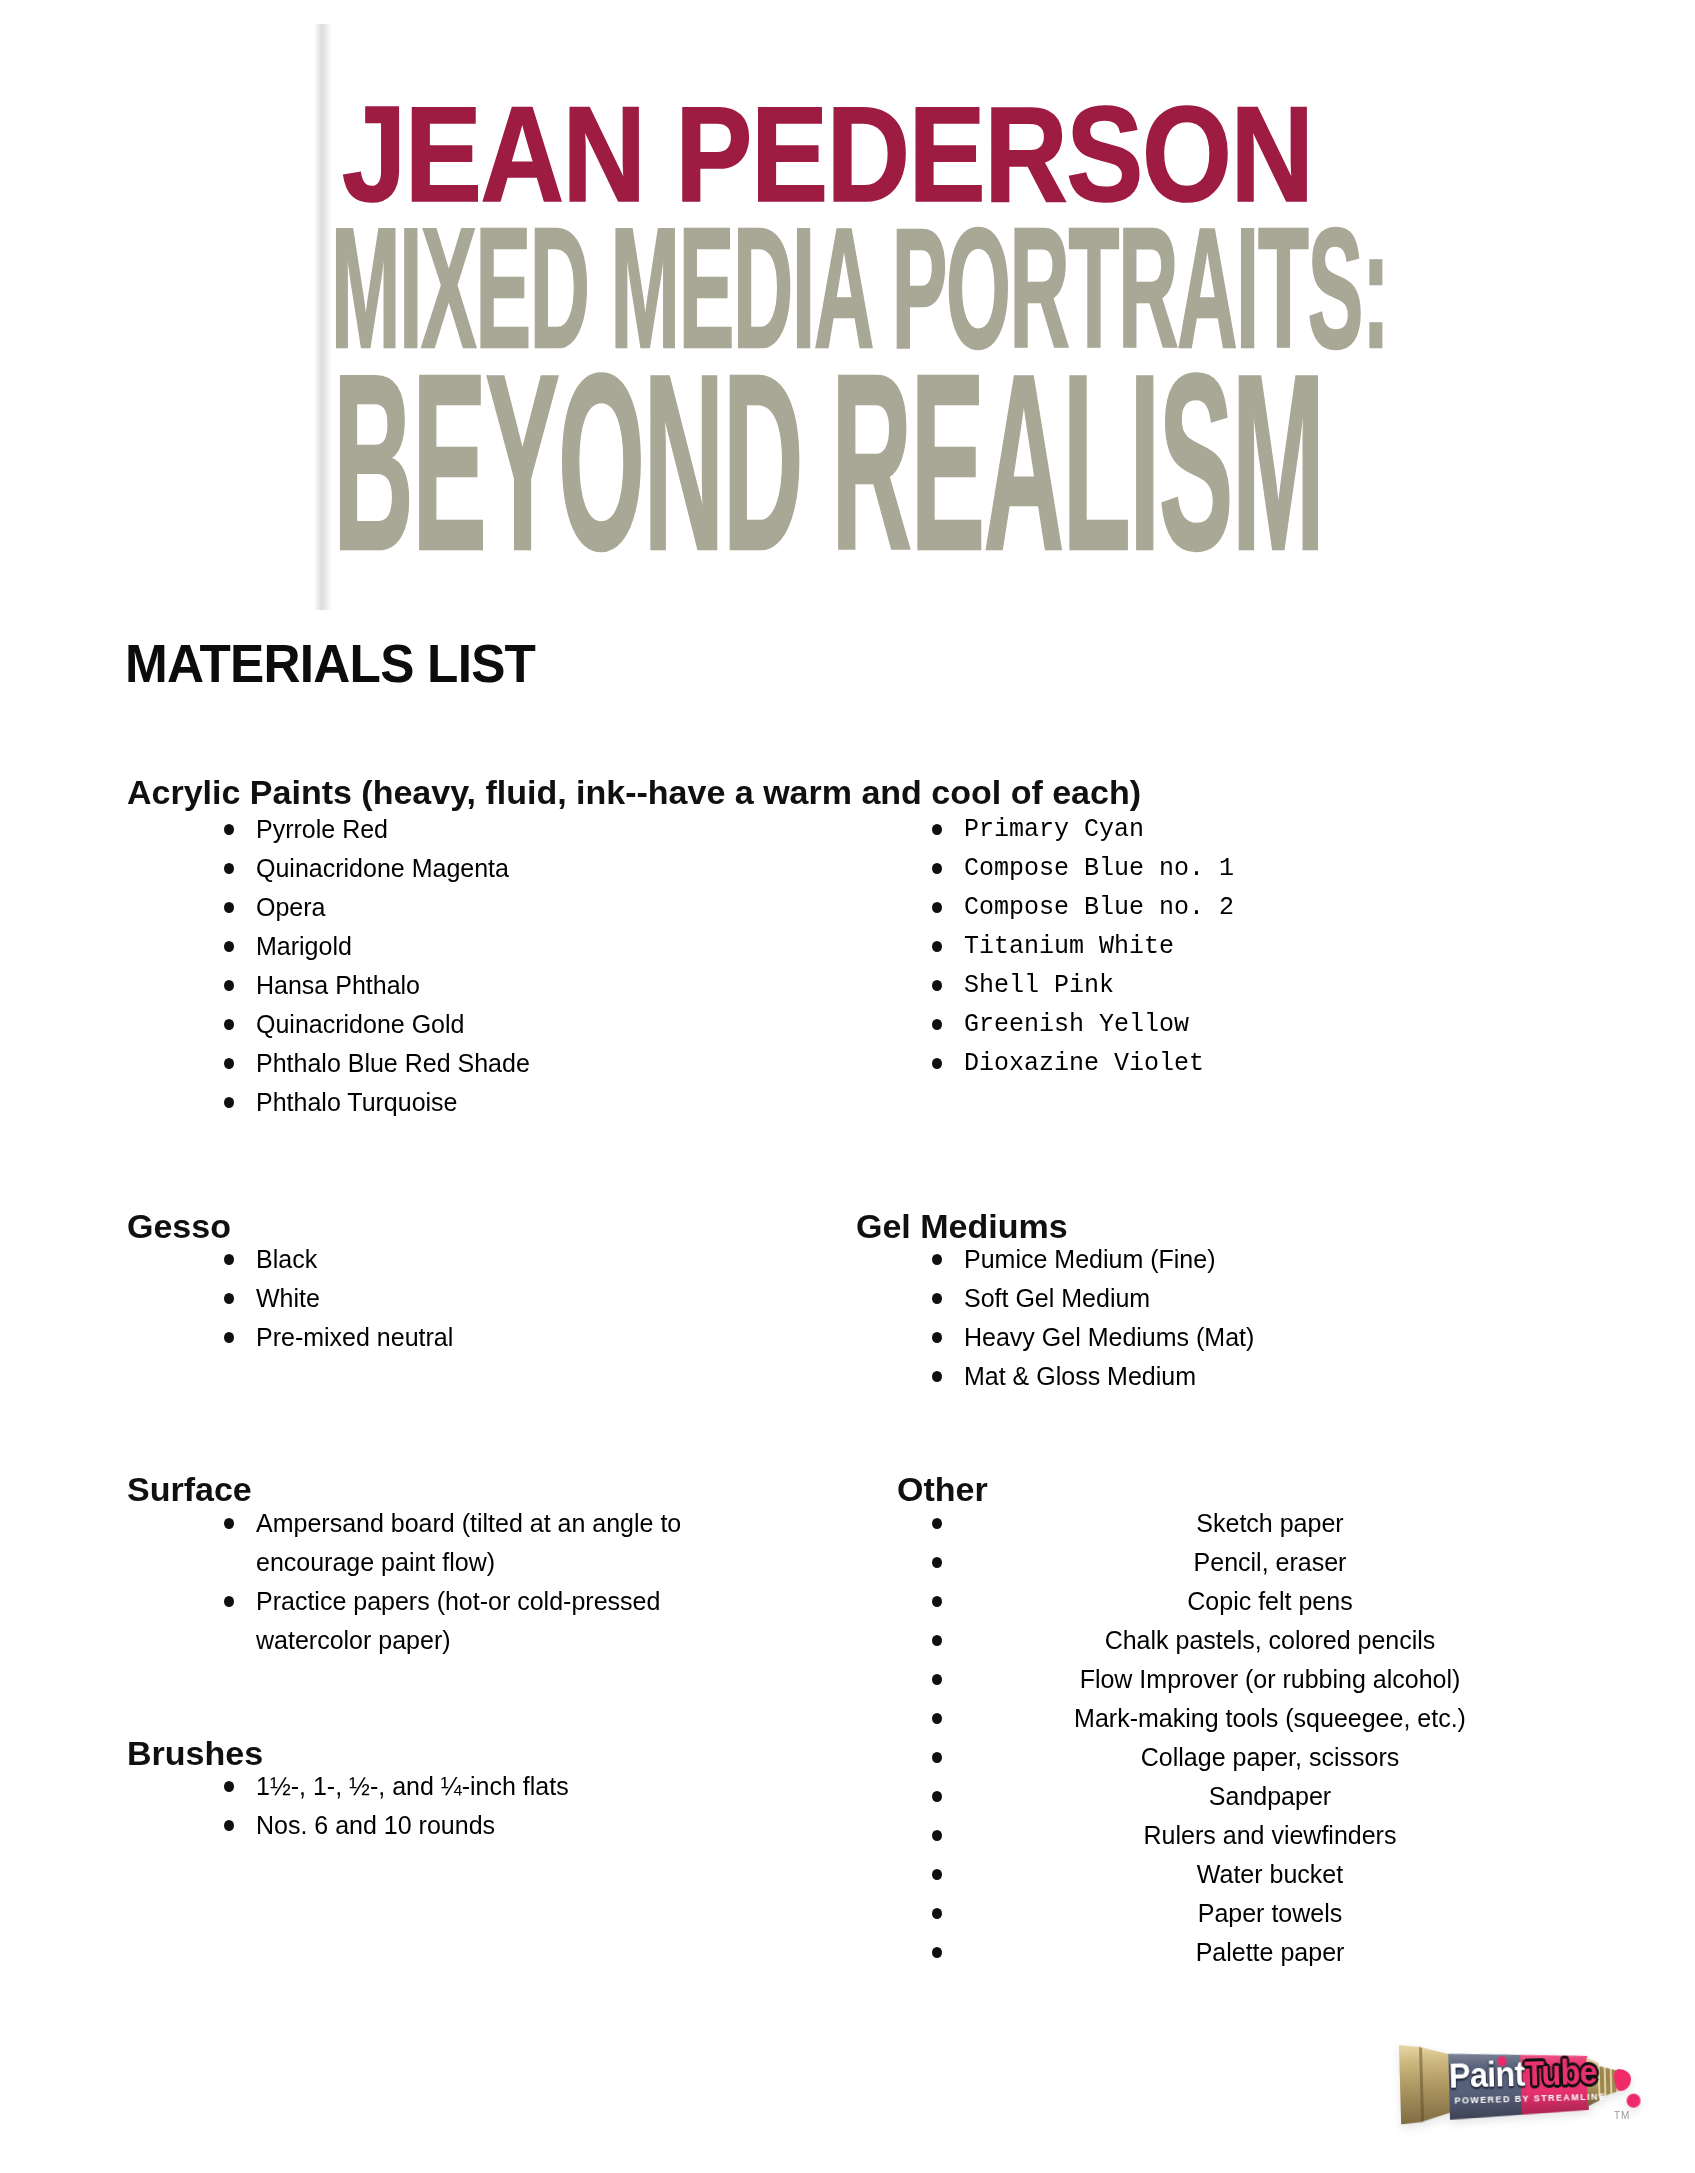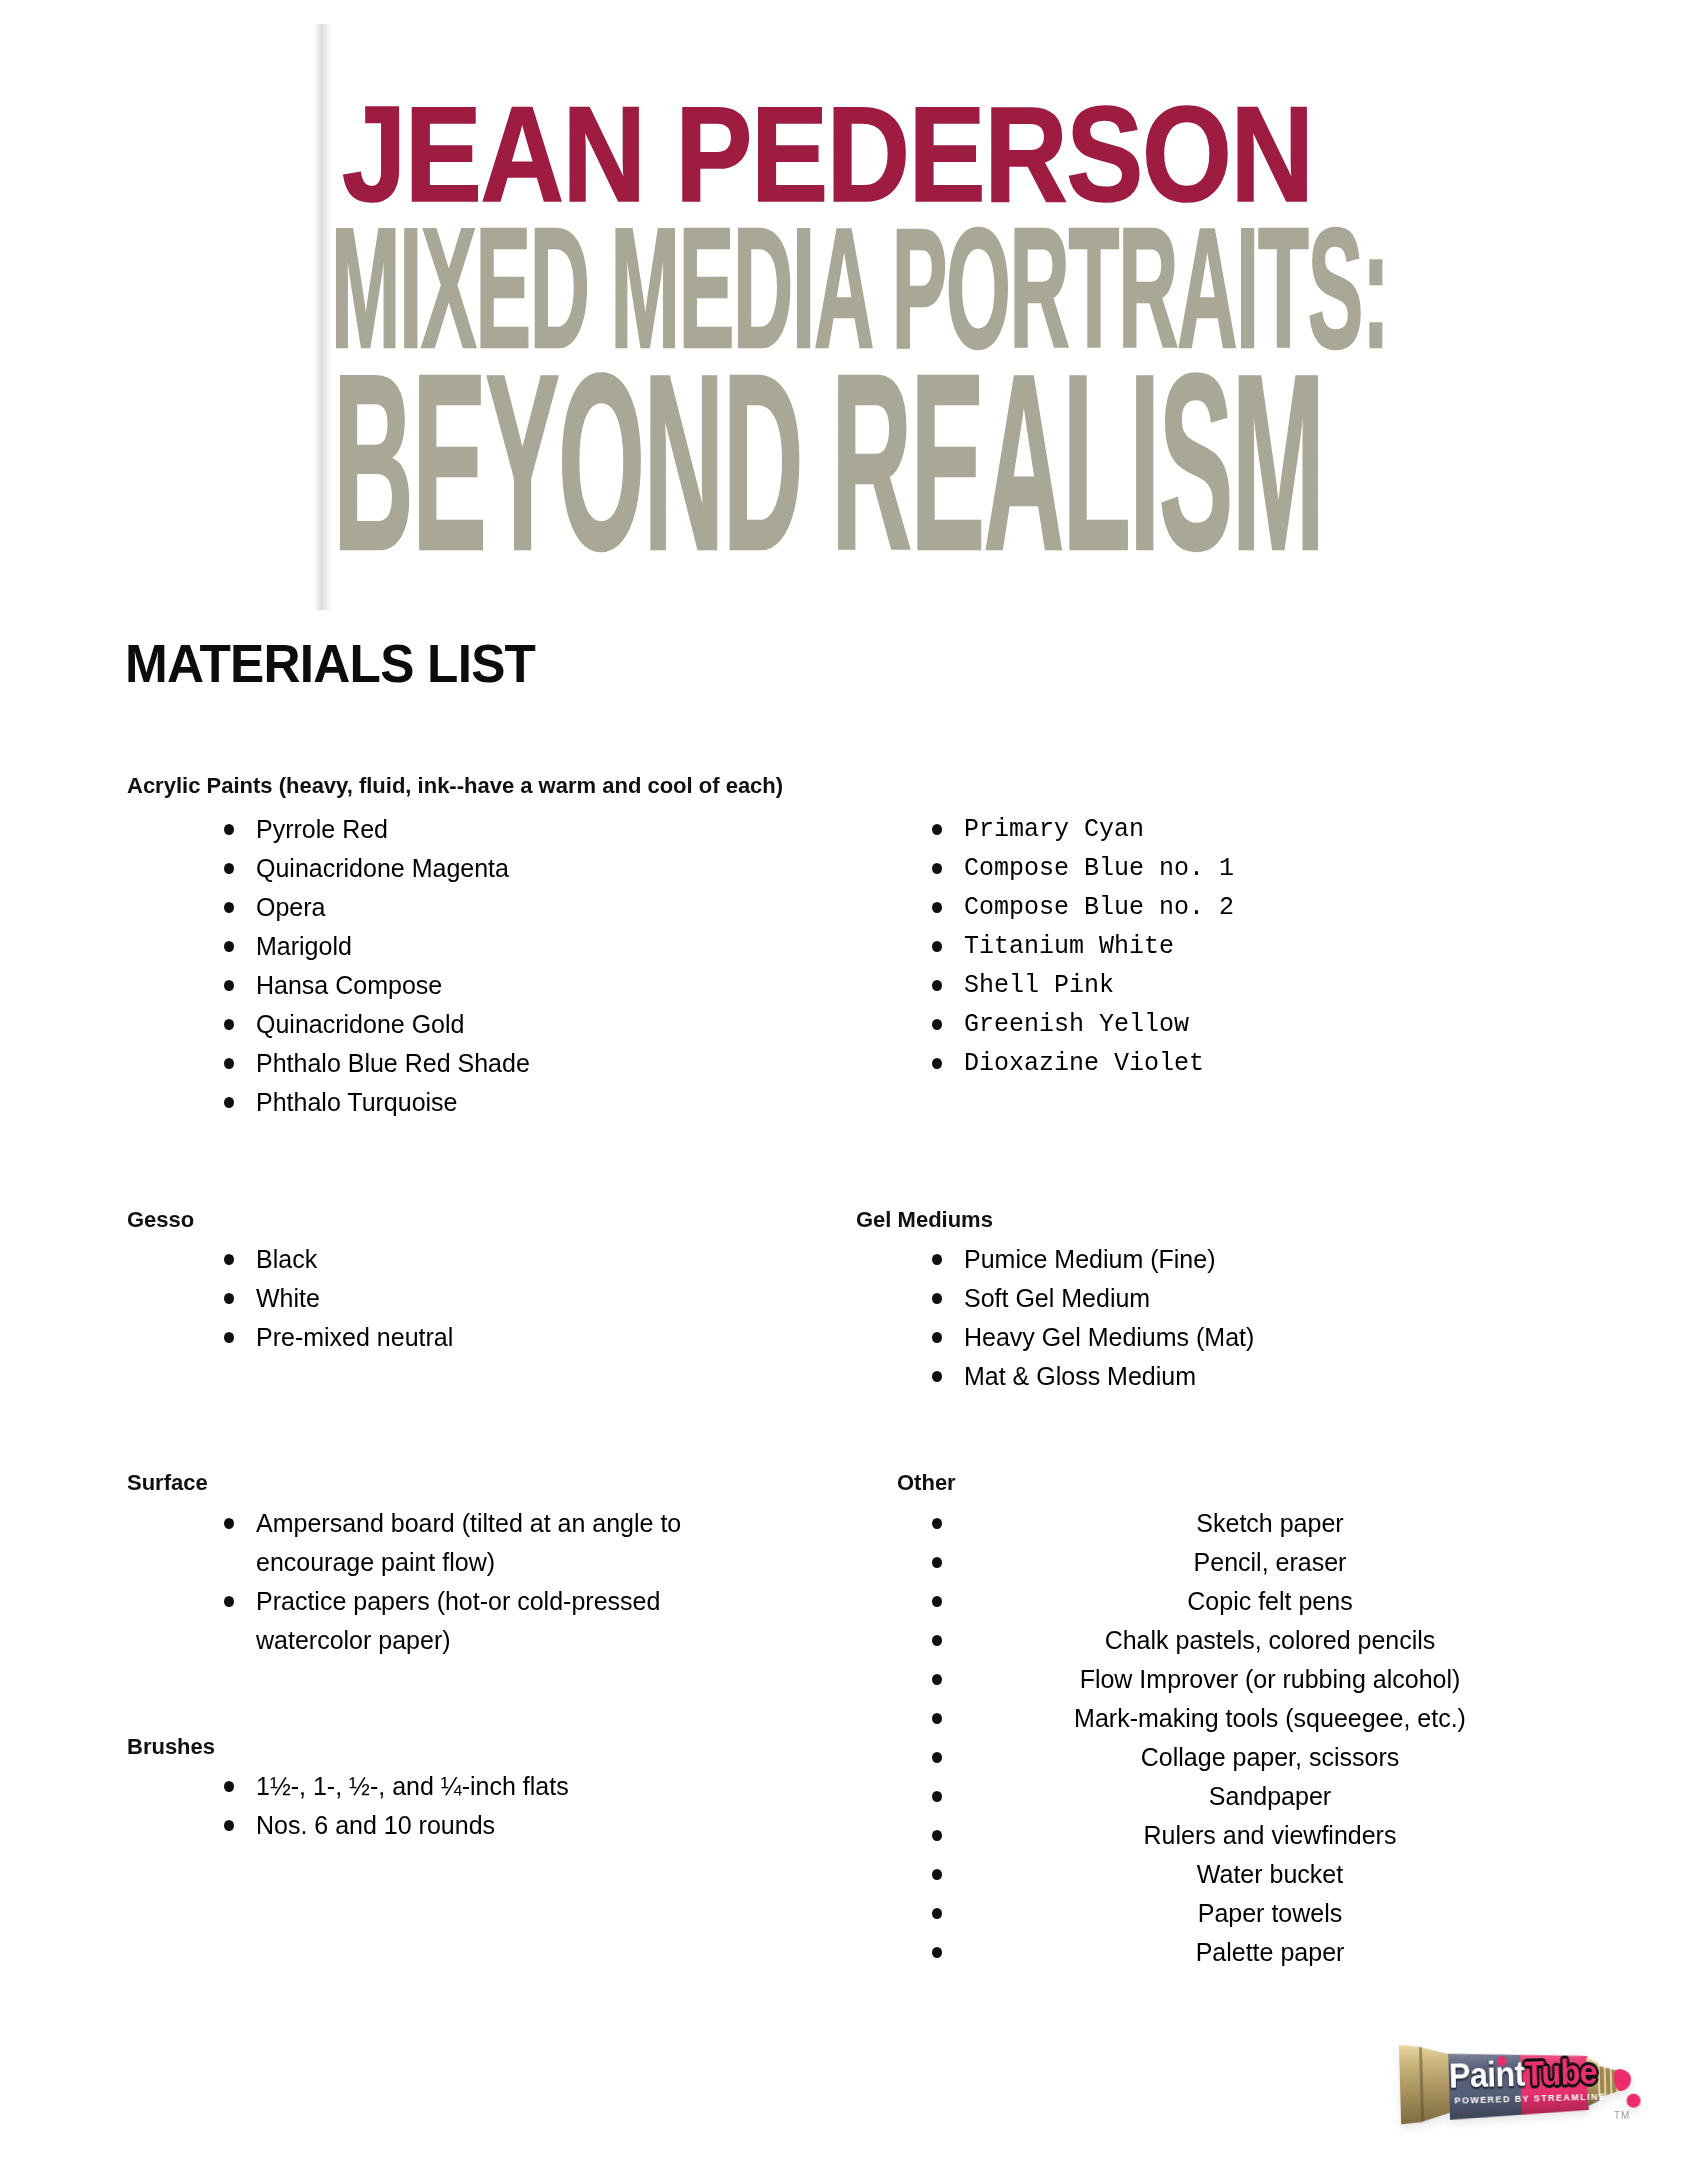--- a/index.html
+++ b/index.html
@@ -34,21 +34,21 @@
     transform:scaleX(.445);transform-origin:left top;white-space:nowrap;
   }
 
   
   .materials-title{
     position:absolute;left:125px;top:636px;margin:0;
     font-size:54px;line-height:1;font-weight:700;letter-spacing:-0.8px;color:#0c0c0c;
     transform:scaleX(.95);transform-origin:left top;white-space:nowrap;
   }
   .sec-title{
-    position:absolute;margin:0;font-size:22px;line-height:1.15;font-weight:700;color:#101010;
+    position:absolute;margin:0;font-size:34px;line-height:1.15;font-weight:700;color:#101010;
     white-space:nowrap;
   }
   #sec-acrylic{left:127px;top:773px;}
   #sec-gesso{left:127px;top:1207px;text-align:center;}
   #sec-gel{left:856px;top:1207px;}
   #sec-surface{left:127px;top:1470px;}
   #sec-other{left:897px;top:1470px;}
   #sec-brushes{left:127px;top:1734px;}
 
   
@@ -145,21 +145,21 @@
   <h2 class="sec-title" id="sec-gel">Gel Mediums</h2>
   <h2 class="sec-title" id="sec-surface">Surface</h2>
   <h2 class="sec-title" id="sec-other">Other</h2>
   <h2 class="sec-title" id="sec-brushes">Brushes</h2>
 
   <ul class="blist" id="list-acrylic-left">
       <li><span class="dot"></span><span class="txt">Pyrrole Red</span></li>
       <li><span class="dot"></span><span class="txt">Quinacridone Magenta</span></li>
       <li><span class="dot"></span><span class="txt">Opera</span></li>
       <li><span class="dot"></span><span class="txt">Marigold</span></li>
-      <li><span class="dot"></span><span class="txt">Hansa Compose</span></li>
+      <li><span class="dot"></span><span class="txt">Hansa Phthalo</span></li>
       <li><span class="dot"></span><span class="txt">Quinacridone Gold</span></li>
       <li><span class="dot"></span><span class="txt">Phthalo Blue Red Shade</span></li>
       <li><span class="dot"></span><span class="txt">Phthalo Turquoise</span></li>
     </ul>
   <ul class="blist" id="list-acrylic-right">
       <li><span class="dot"></span><span class="txt">Primary Cyan</span></li>
       <li><span class="dot"></span><span class="txt">Compose Blue no. 1</span></li>
       <li><span class="dot"></span><span class="txt">Compose Blue no. 2</span></li>
       <li><span class="dot"></span><span class="txt">Titanium White</span></li>
       <li><span class="dot"></span><span class="txt">Shell Pink</span></li>

